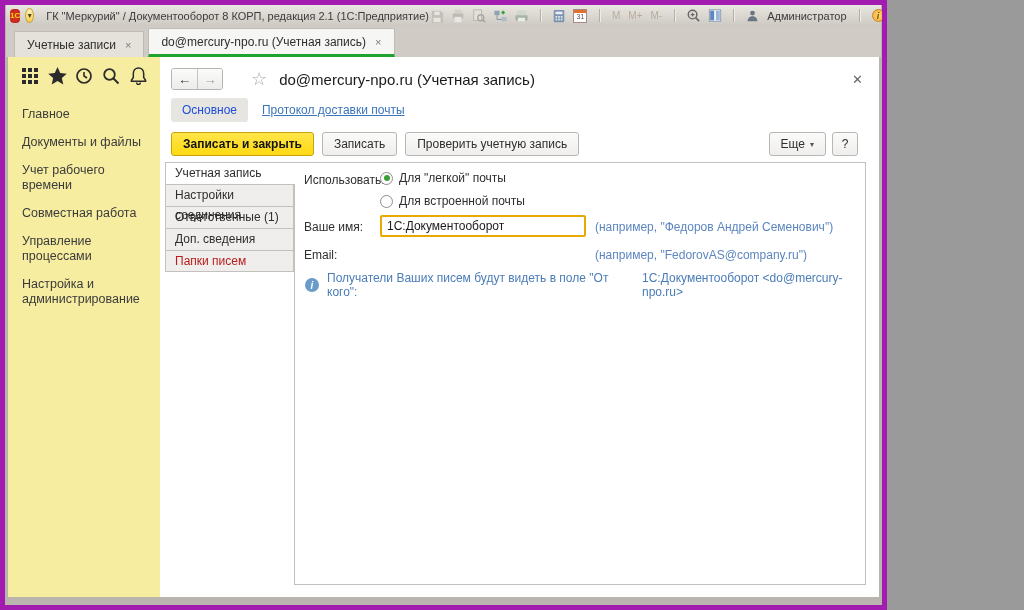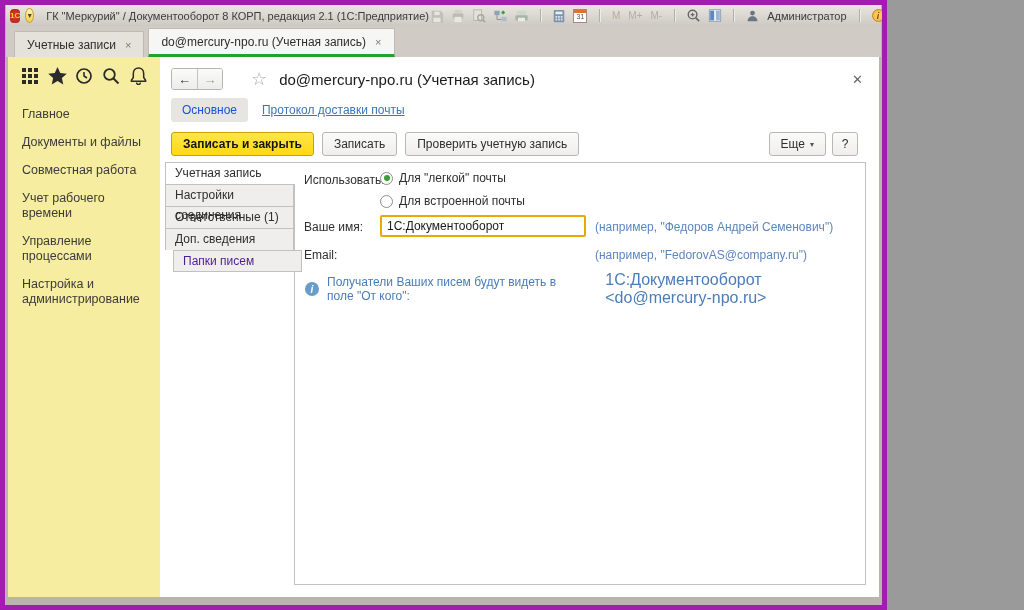--- a/index.html
+++ b/index.html
@@ -90,21 +90,21 @@
   .dd-arrow { font-size:8px; color:#555; }
   .btn.help { width:26px; justify-content:center; padding:0; }
 
   .form-region { position:absolute; left:5px; right:13px; top:105px; bottom:12px; }
   .vtabs { position:absolute; left:0; top:0; width:130px; z-index:2; }
   .vtab { height:22px; line-height:20px; font-size:12px; color:#2e2e2e;
           background:#efeeec; border:1px solid #c3c1bd; border-bottom:none;
           padding:0 0 0 9px; width:129px; }
   .vtab:last-child { border-bottom:1px solid #c3c1bd; }
   .vtab.active { background:#ffffff; width:130px; border-right:none; }
-  .vtab.disabled { color:#4c1d95;margin-left:8px; }
+  .vtab.disabled { color:#b91c1c; }
 
   .panel { position:absolute; left:129px; right:0; top:0; bottom:0;
            background:#fff; border:1px solid #c3c1bd; }
 
   .p-label { position:absolute; font-size:12px; color:#2e2e2e; }
   .radio-line { position:absolute; display:flex; align-items:center; gap:6px; }
   .radio { width:13px; height:13px; border:1px solid #8f8d89; border-radius:50%;
            background:#fff; display:flex; align-items:center; justify-content:center; }
   .radio .dot { width:6px; height:6px; border-radius:50%; background:#3a9e35; display:none; }
   .radio.checked .dot { display:block; }
@@ -114,21 +114,21 @@
                font-family:"Liberation Sans","DejaVu Sans",sans-serif;
                border:1px solid #9e9c98; padding:1px 5px; background:#fff; }
   .txt-input.focused { border:2px solid #e8a903; border-radius:2px; }
   .hint { position:absolute; font-size:12px; color:#5c86bf; }
 
   .info-row { position:absolute; display:flex; align-items:center; gap:8px; }
   .info-ic { width:14px; height:14px; border-radius:50%; background:#6a9cc9;
              color:#fff; font-size:10px; font-style:italic; font-weight:bold;
              display:flex; align-items:center; justify-content:center; flex-shrink:0; }
   .info-text { font-size:12px; color:#4a7cb8; }
-  .info-value { font-size:16px; color:#4a7cb8; margin-left:16px; }
+  .info-value { font-size:12px; color:#4a7cb8; margin-left:16px; }
 </style>
 </head>
 <body>
 
 <div class="window">
 
   <div class="titlebar">
     <span class="logo-1c">1С</span>
     <span class="menu-btn">▼</span>
     <span class="tb-sep"></span>
@@ -276,22 +276,22 @@
         <span class="sb-ic">
           <svg width="17" height="18" viewBox="0 0 18 19">
               <path d="M9 1c-3.3 0-5.5 2.5-5.5 6v4L1.5 14v1h15v-1l-2-3V7c0-3.5-2.2-6-5.5-6z" fill="none" stroke="#2b2b2b" stroke-width="1.6"></path>
               <path d="M7 16.5a2 2 0 004 0" fill="none" stroke="#2b2b2b" stroke-width="1.5"></path>
             </svg>
         </span>
       </div>
       <ul class="sb-menu">
         <li>Главное</li>
         <li>Документы и файлы</li>
+        <li>Учет рабочего времени</li>
         <li>Совместная работа</li>
-        <li>Учет рабочего времени</li>
         <li>Управление процессами</li>
         <li>Настройка и администрирование</li>
       </ul>
     </div>
 
     <div class="content">
 
       <div class="nav-row">
         <div class="navbtns">
           <span class="navbtn">←</span>

